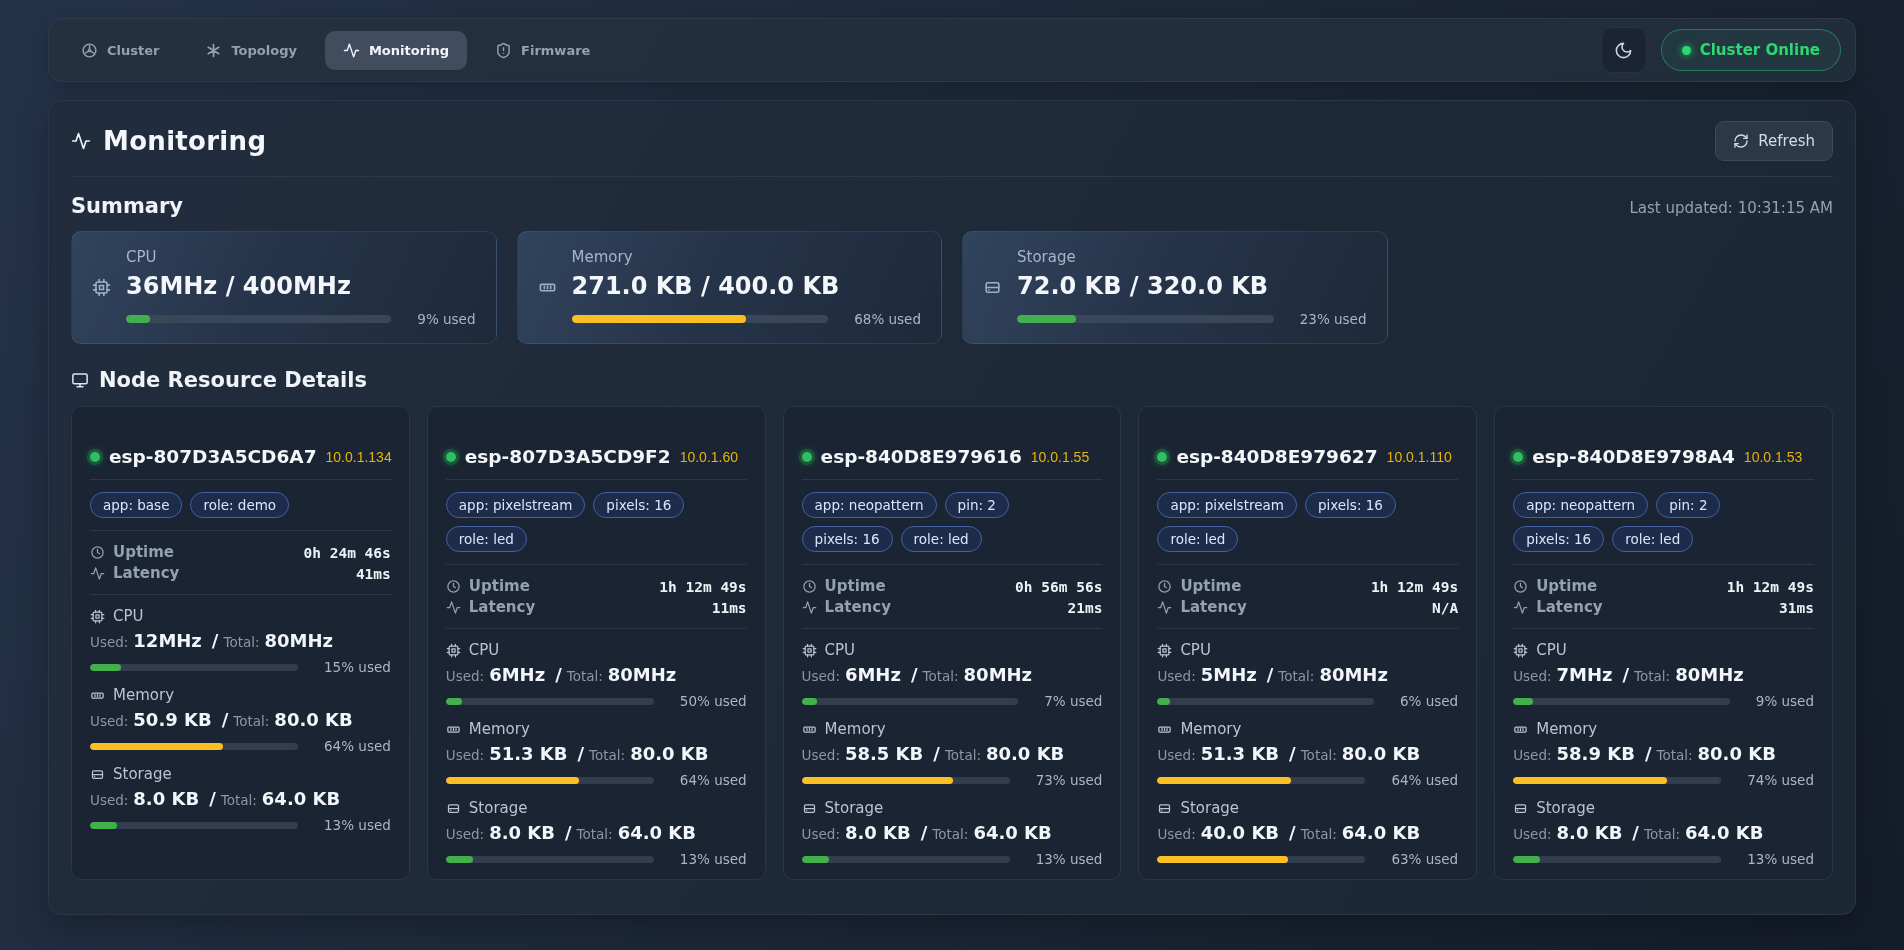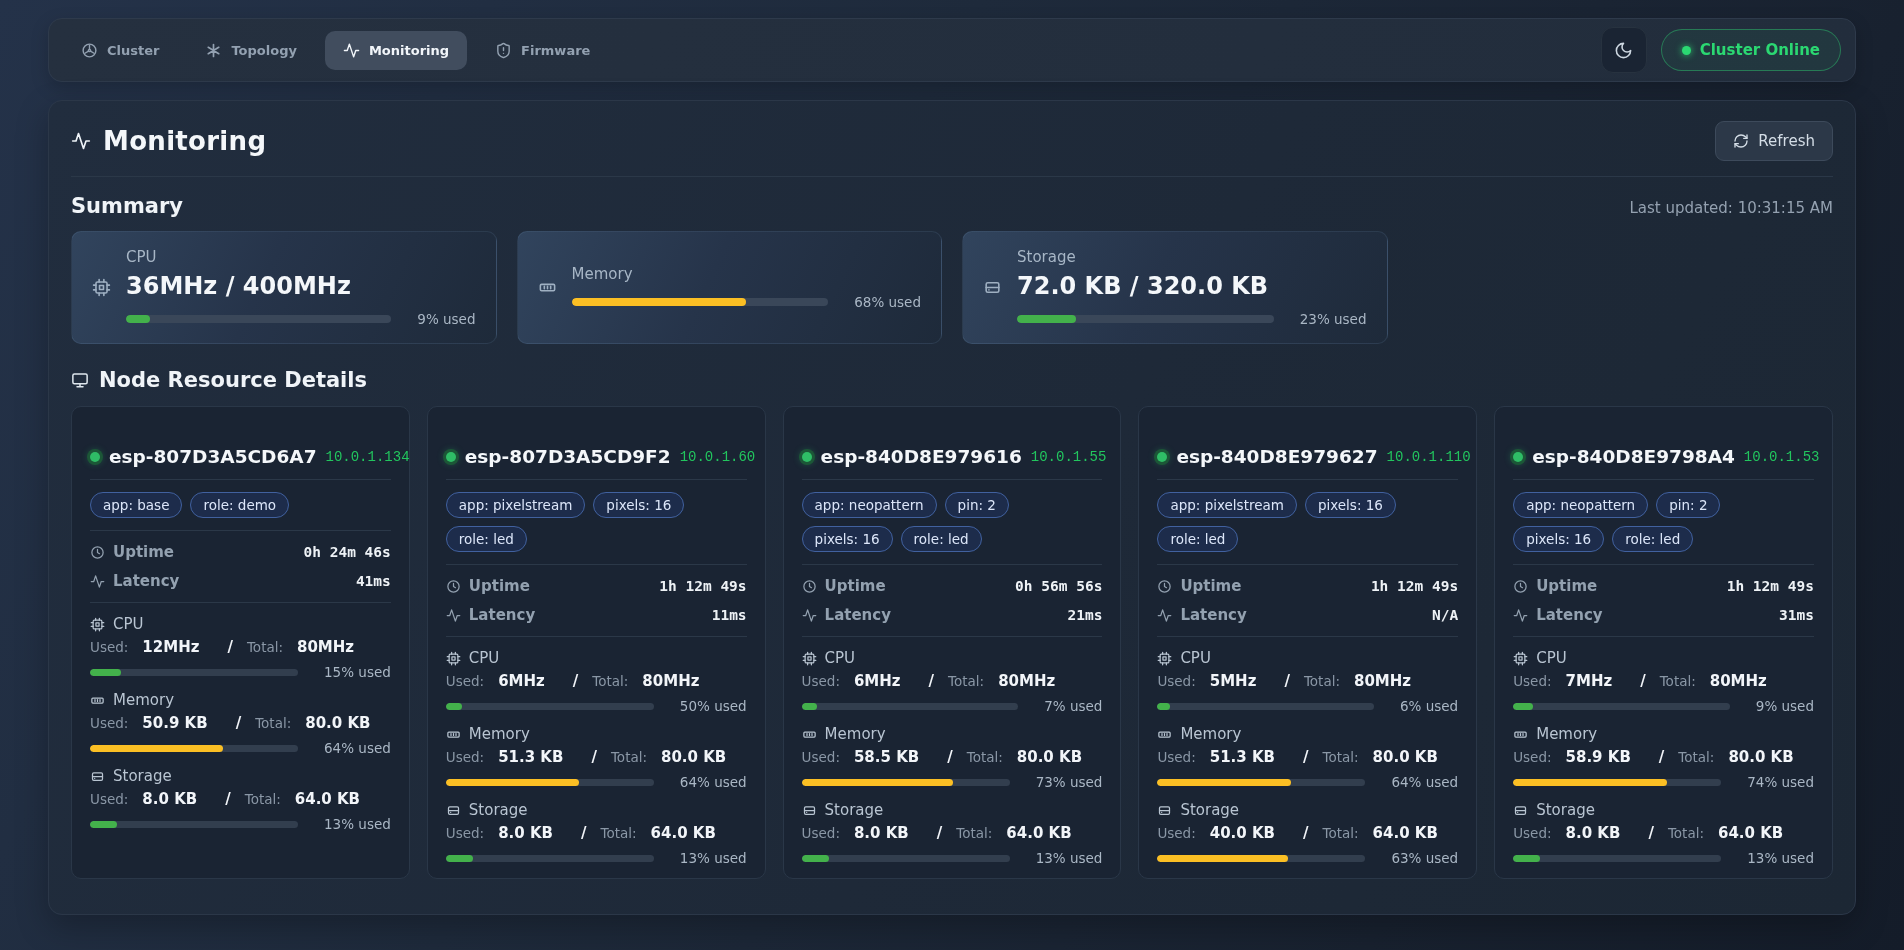--- a/index.html
+++ b/index.html
@@ -102,37 +102,37 @@
     background: #1a2433; border: 1px solid #2a3748; border-radius: 10px;
     padding: 15px 18px 12px; overflow: hidden;
   }
   .node-head { display: flex; align-items: center; gap: 9px; min-width: 0; margin-top: 24px; }
   .status-dot {
     flex: none; width: 10px; height: 10px; border-radius: 50%;
     background: #2fbd66;
     box-shadow: 0 0 0 3px #1c5737, 0 0 7px 2px rgba(47,189,102,.35);
   }
   .node-name { font-size: 18.5px; font-weight: 800; color: #f4f7fa; white-space: nowrap; }
-  .node-ip { font-family: Liberation Mono, monospace; font-size: 14px; color: #22c55e; white-space: nowrap; }
+  .node-ip { font-family: Liberation Sans, sans-serif; font-size: 14px; color: #eab308; white-space: nowrap; }
   .node-card .hr { margin: 12px 0; }
   .badges { display: flex; flex-wrap: wrap; gap: 8px; }
   .badge {
     padding: 4px 12px; border-radius: 999px;
     background: #1d2c4b; border: 1px solid #41619f;
     color: #dce6f9; font-size: 13.5px; white-space: nowrap;
   }
-  .stat { display: flex; justify-content: space-between; align-items: center; margin: 11px 0; }
+  .stat { display: flex; justify-content: space-between; align-items: flex-end; margin: 3px 0; }
   .stat-left { display: flex; align-items: center; gap: 8px; color: #93a1b0; font-weight: 700; font-size: 15px; }
   .stat-left svg { width: 15px; height: 15px; }
   .stat-val { font-family: "DejaVu Sans Mono", monospace; font-weight: 700; font-size: 14.5px; color: #eef2f6; }
   .res { margin-top: 11px; }
   .res-head { display: flex; align-items: center; gap: 8px; color: #b9c5d2; font-size: 15px; margin-bottom: 5px; }
   .res-head svg { width: 15px; height: 15px; }
   .res-usage { font-size: 13.5px; color: #8a97a6; white-space: nowrap; }
-  .res-usage b { font-size: 15px; color: #f2f5f9; font-weight: 800; margin: 0 14px; }
+  .res-usage b { font-size: 18px; color: #f2f5f9; font-weight: 800; margin: 0 5px; }
   .res-usage .sep { color: #f2f5f9; }
   .node-card .progress-row { margin-top: 8px; }
 </style>
 </head>
 <body>
 
 <div class="frame">
 
   <div class="nav">
     <div class="tabs">
@@ -226,20 +226,21 @@
 
   <div class="sum-card">
     <span class="sum-icon">
             <svg viewBox="0 0 24 24" fill="none" stroke="currentColor" stroke-width="2" stroke-linecap="round" stroke-linejoin="round">
               <rect x="3" y="8" width="18" height="8" rx="1.5"></rect>
               <path d="M8 10.5v3M12 10.5v3M16 10.5v3"></path>
             </svg>
           </span>
     <div class="sum-body">
       <div class="sum-label">Memory</div>
+      <div class="sum-value">271.0 KB / 400.0 KB</div>
       <div class="progress-row">
         <div class="track">
           <div class="fill yellow" style="width: 68%;"></div>
         </div>
         <span class="pct">68% used</span>
       </div>
     </div>
   </div>
 
   <div class="sum-card">

